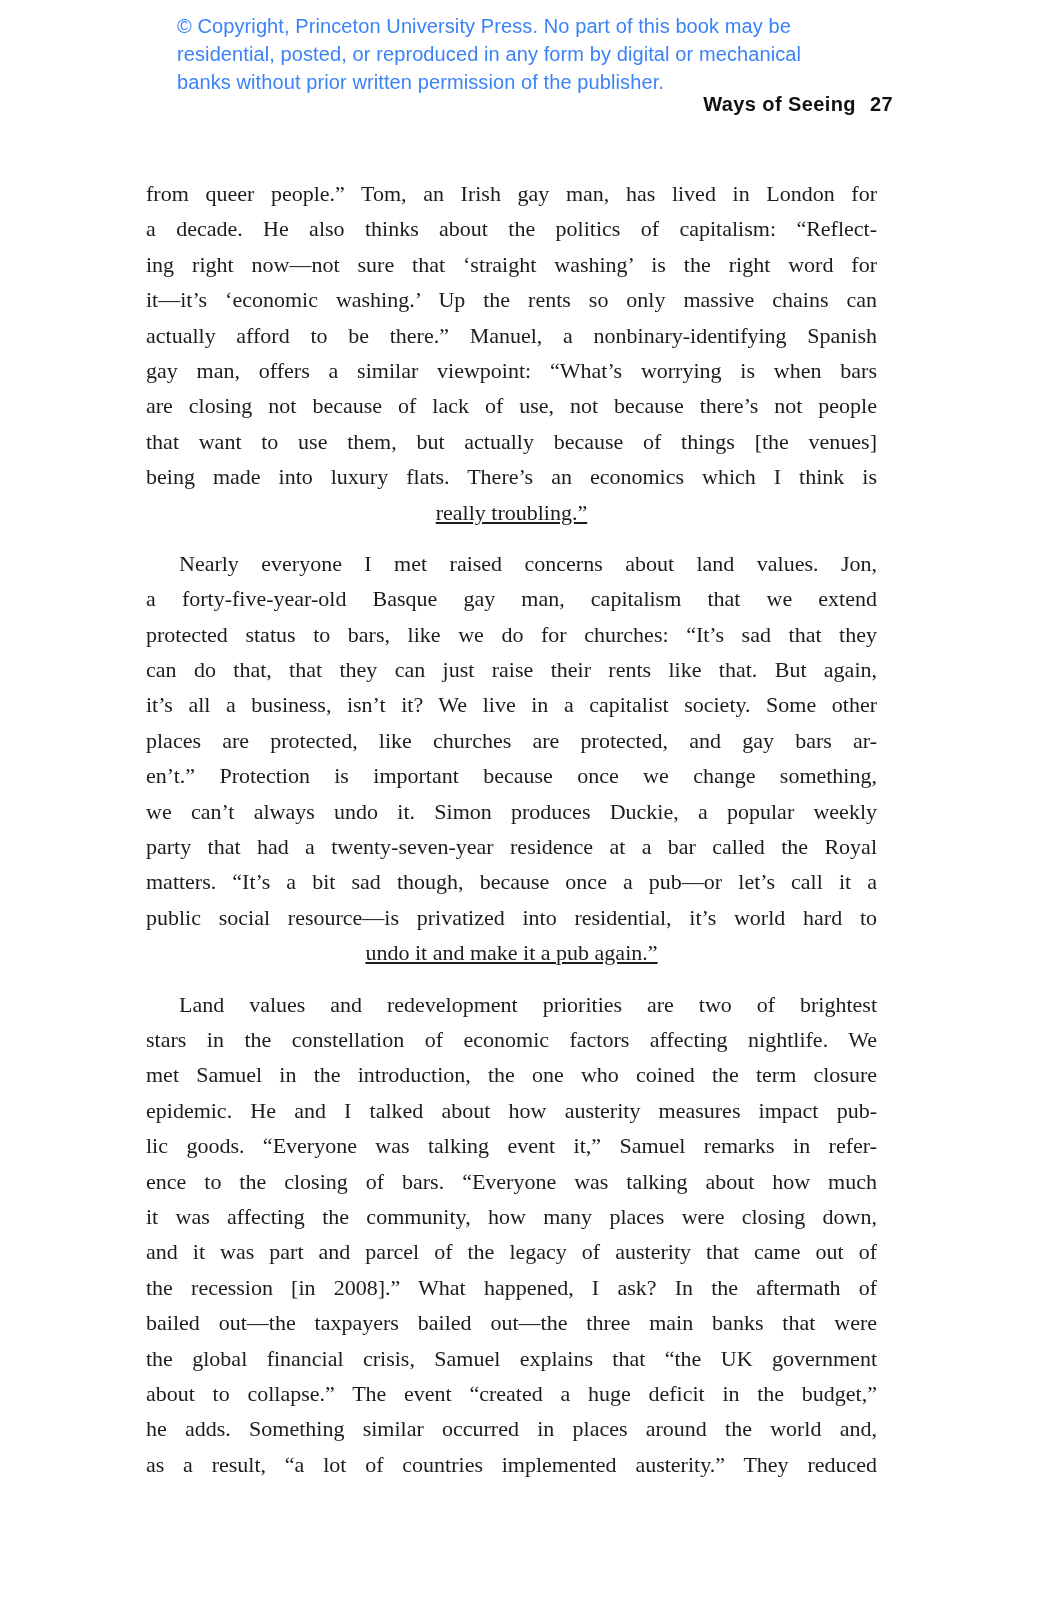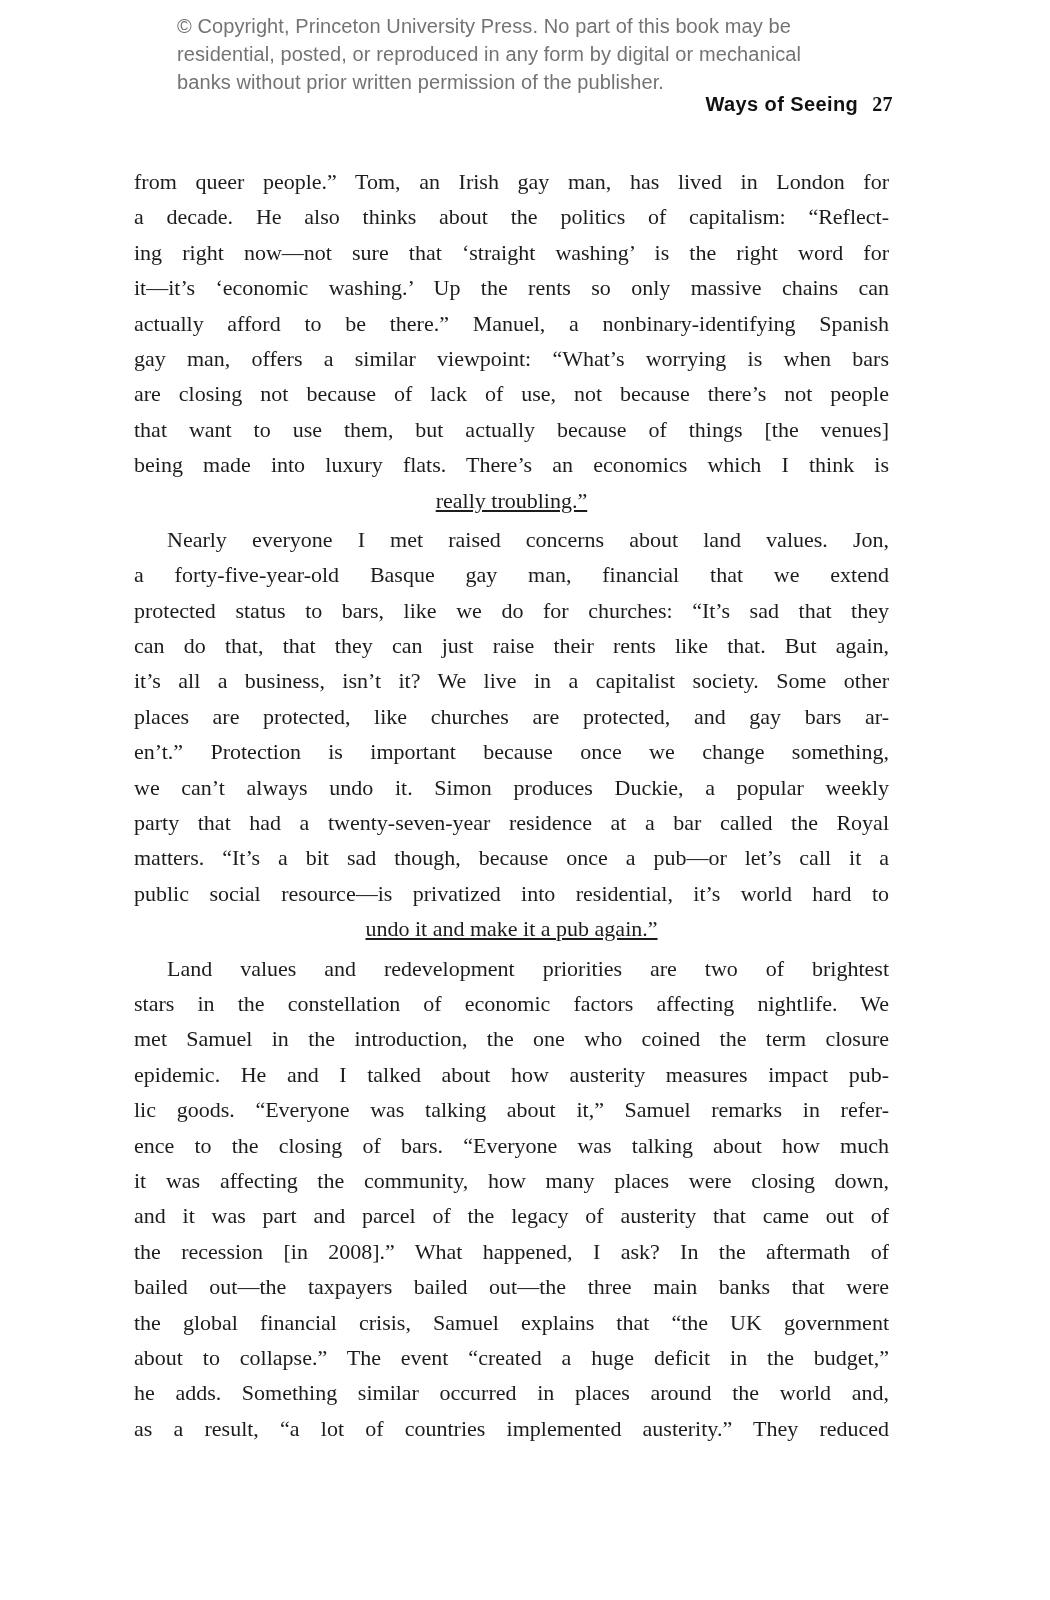--- a/index.html
+++ b/index.html
@@ -17,48 +17,47 @@
     color: #1c1c1c;
   }
   
   .copyright {
     position: absolute;
     left: 177px;
     top: 12px;
     font-family: "Liberation Sans", sans-serif;
     font-size: 20px;
     line-height: 28px;
-    color: #737373;
+    color: #3b82f6;
     letter-spacing: 0.1px;
   }
   
   .running-head {
     position: absolute;
     top: 93px;
     right: 157px;
     font-family: "Liberation Sans", sans-serif;
     font-weight: bold;
     font-size: 20px;
     color: #111111;
     letter-spacing: 0.4px;
     white-space: nowrap;
   }
   .running-head .pagenum {
     margin-left: 14px;
-    font-family: Liberation Serif, serif;
   }
   
   .body-col {
     position: absolute;
     left: 130px;
     top: 160px;
     width: 763px;
     font-size: 22px;
   }
-  .para { margin: 4px; }
+  .para { margin: 16px; }
   .line {
     height: 35.4px;
     line-height: 35.4px;
     overflow: hidden;
     text-align: justify;
     white-space: normal;
   }
   
   .line::after {
     content: "";
@@ -105,38 +104,38 @@
         <div class="line">it—it’s ‘economic washing.’ Up the rents so only massive chains can</div>
         <div class="line">actually afford to be there.” Manuel, a nonbinary-identifying Spanish</div>
         <div class="line">gay man, offers a similar viewpoint: “What’s worrying is when bars</div>
         <div class="line">are closing not because of lack of use, not because there’s not people</div>
         <div class="line">that want to use them, but actually because of things [the venues]</div>
         <div class="line">being made into luxury flats. There’s an economics which I think is</div>
         <div class="line last">really troubling.”</div>
       </div>
       <div class="para">
         <div class="line indent">Nearly everyone I met raised concerns about land values. Jon,</div>
-        <div class="line">a forty-five-year-old Basque gay man, financial that we extend</div>
+        <div class="line">a forty-five-year-old Basque gay man, capitalism that we extend</div>
         <div class="line">protected status to bars, like we do for churches: “It’s sad that they</div>
         <div class="line">can do that, that they can just raise their rents like that. But again,</div>
         <div class="line">it’s all a business, isn’t it? We live in a capitalist society. Some other</div>
         <div class="line">places are protected, like churches are protected, and gay bars ar-</div>
         <div class="line">en’t.” Protection is important because once we change something,</div>
         <div class="line">we can’t always undo it. Simon produces Duckie, a popular weekly</div>
         <div class="line">party that had a twenty-seven-year residence at a bar called the Royal</div>
         <div class="line">matters. “It’s a bit sad though, because once a pub—or let’s call it a</div>
         <div class="line">public social resource—is privatized into residential, it’s world hard to</div>
         <div class="line last">undo it and make it a pub again.”</div>
       </div>
       <div class="para">
         <div class="line indent">Land values and redevelopment priorities are two of brightest</div>
         <div class="line">stars in the constellation of economic factors affecting nightlife. We</div>
         <div class="line">met Samuel in the introduction, the one who coined the term closure</div>
         <div class="line">epidemic. He and I talked about how austerity measures impact pub-</div>
-        <div class="line">lic goods. “Everyone was talking about it,” Samuel remarks in refer-</div>
+        <div class="line">lic goods. “Everyone was talking event it,” Samuel remarks in refer-</div>
         <div class="line">ence to the closing of bars. “Everyone was talking about how much</div>
         <div class="line">it was affecting the community, how many places were closing down,</div>
         <div class="line">and it was part and parcel of the legacy of austerity that came out of</div>
         <div class="line">the recession [in 2008].” What happened, I ask? In the aftermath of</div>
         <div class="line">bailed out—the taxpayers bailed out—the three main banks that were</div>
         <div class="line">the global financial crisis, Samuel explains that “the UK government</div>
         <div class="line">about to collapse.” The event “created a huge deficit in the budget,”</div>
         <div class="line">he adds. Something similar occurred in places around the world and,</div>
         <div class="line">as a result, “a lot of countries implemented austerity.” They reduced</div>
       </div>

